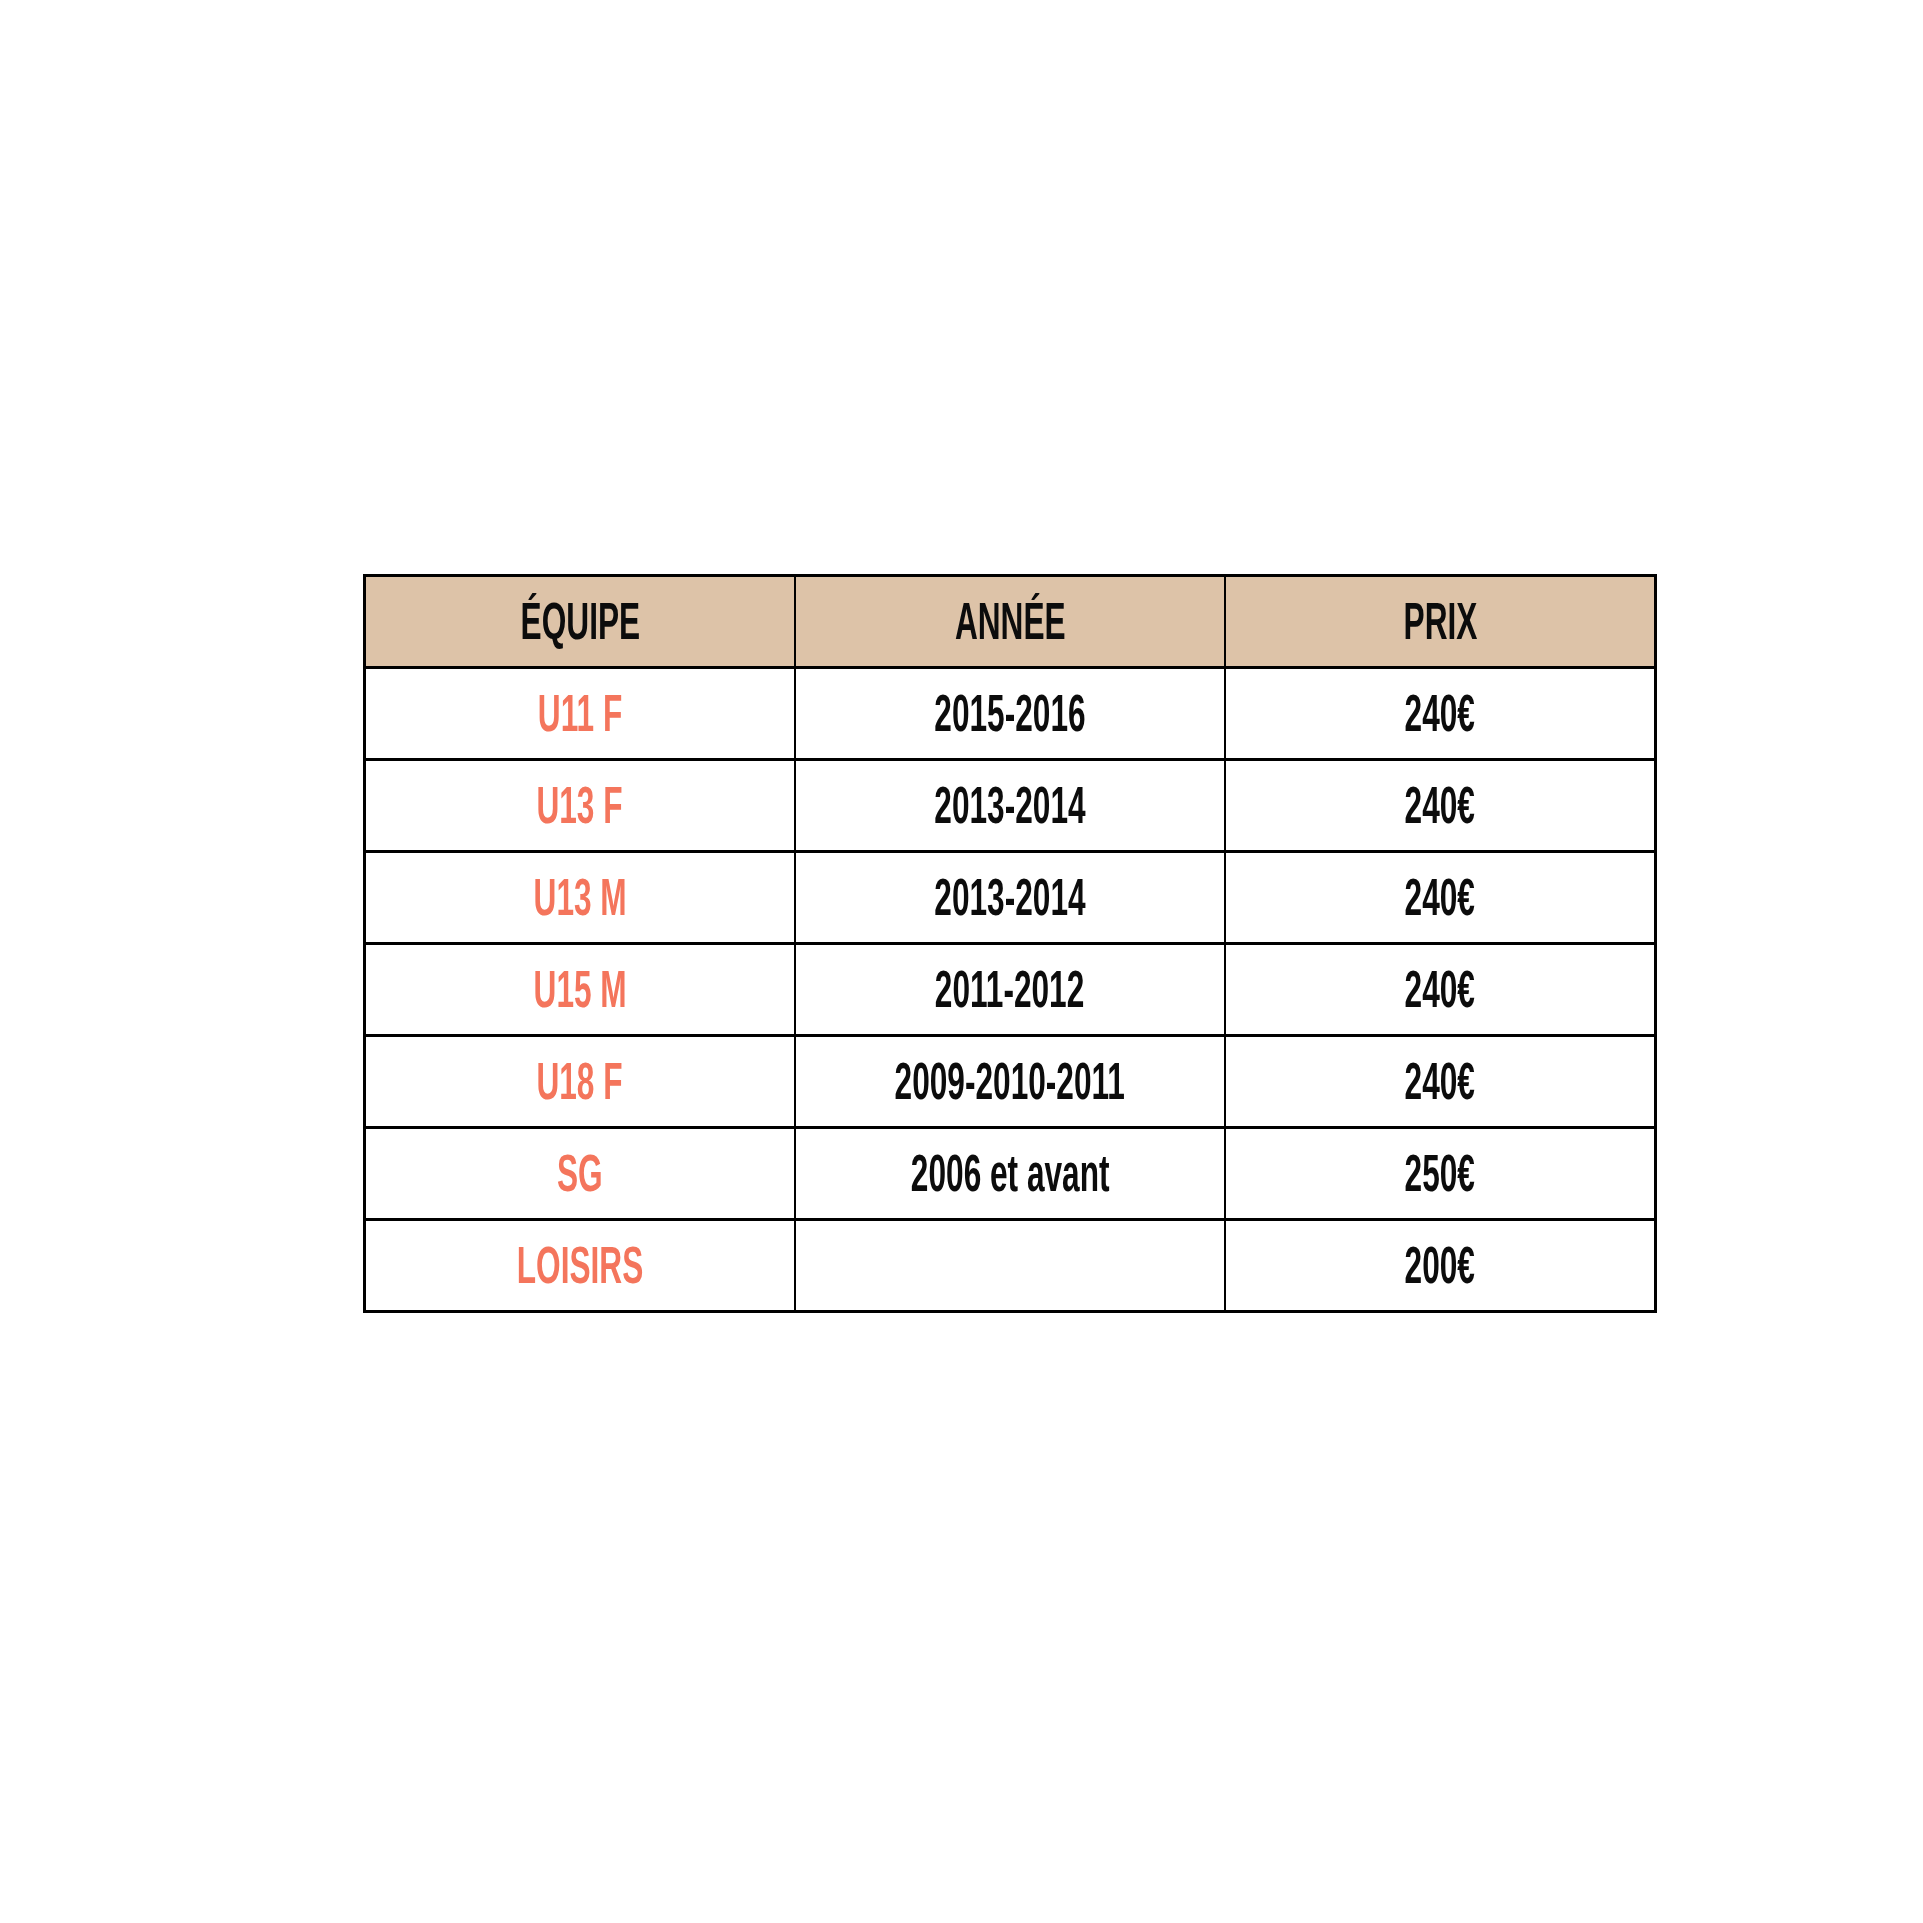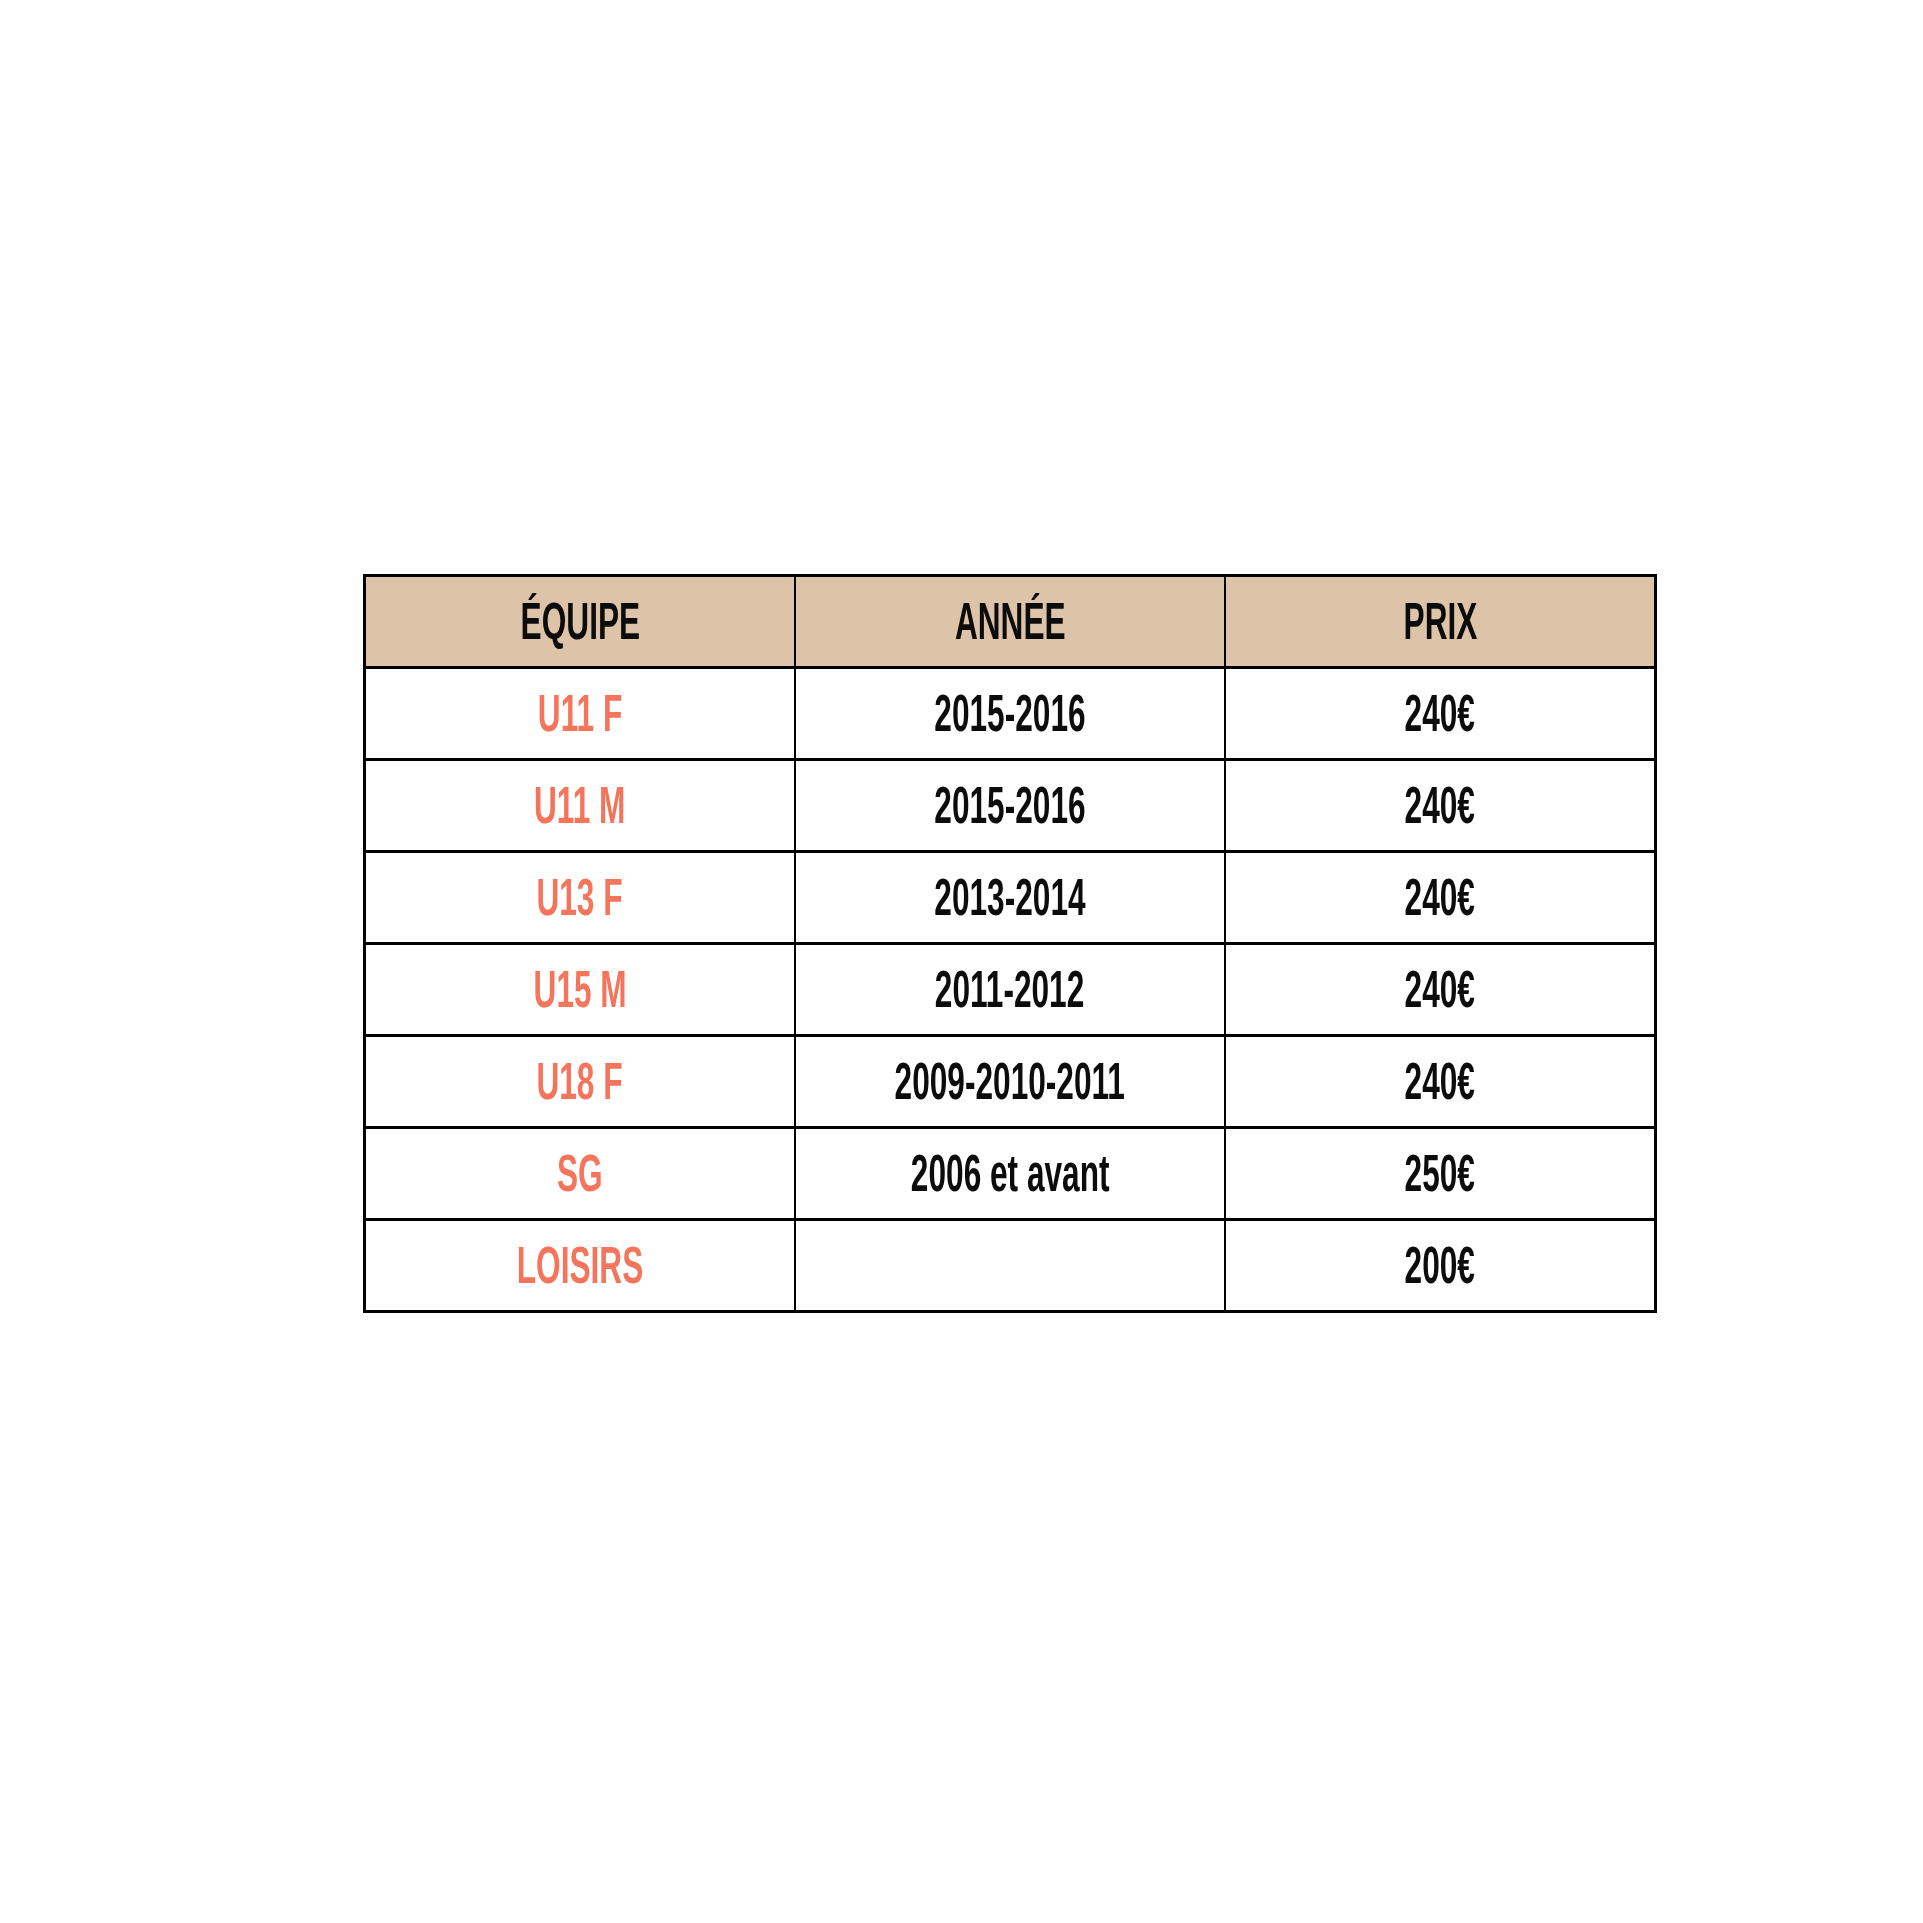--- a/index.html
+++ b/index.html
@@ -81,26 +81,26 @@
         </th>
       </tr>
     </thead>
     <tbody id="rows">
         <tr>
           <td><span class="txt team">U11 F</span></td>
           <td><span class="txt">2015-2016</span></td>
           <td><span class="txt">240€</span></td>
         </tr>
         <tr>
-          <td><span class="txt team">U11 M</span></td>
-          <td><span class="txt">2015-2016</span></td>
+          <td><span class="txt team">U13 F</span></td>
+          <td><span class="txt">2013-2014</span></td>
           <td><span class="txt">240€</span></td>
         </tr>
         <tr>
-          <td><span class="txt team">U13 F</span></td>
+          <td><span class="txt team">U13 M</span></td>
           <td><span class="txt">2013-2014</span></td>
           <td><span class="txt">240€</span></td>
         </tr>
         <tr>
           <td><span class="txt team">U15 M</span></td>
           <td><span class="txt">2011-2012</span></td>
           <td><span class="txt">240€</span></td>
         </tr>
         <tr>
           <td><span class="txt team">U18 F</span></td>

